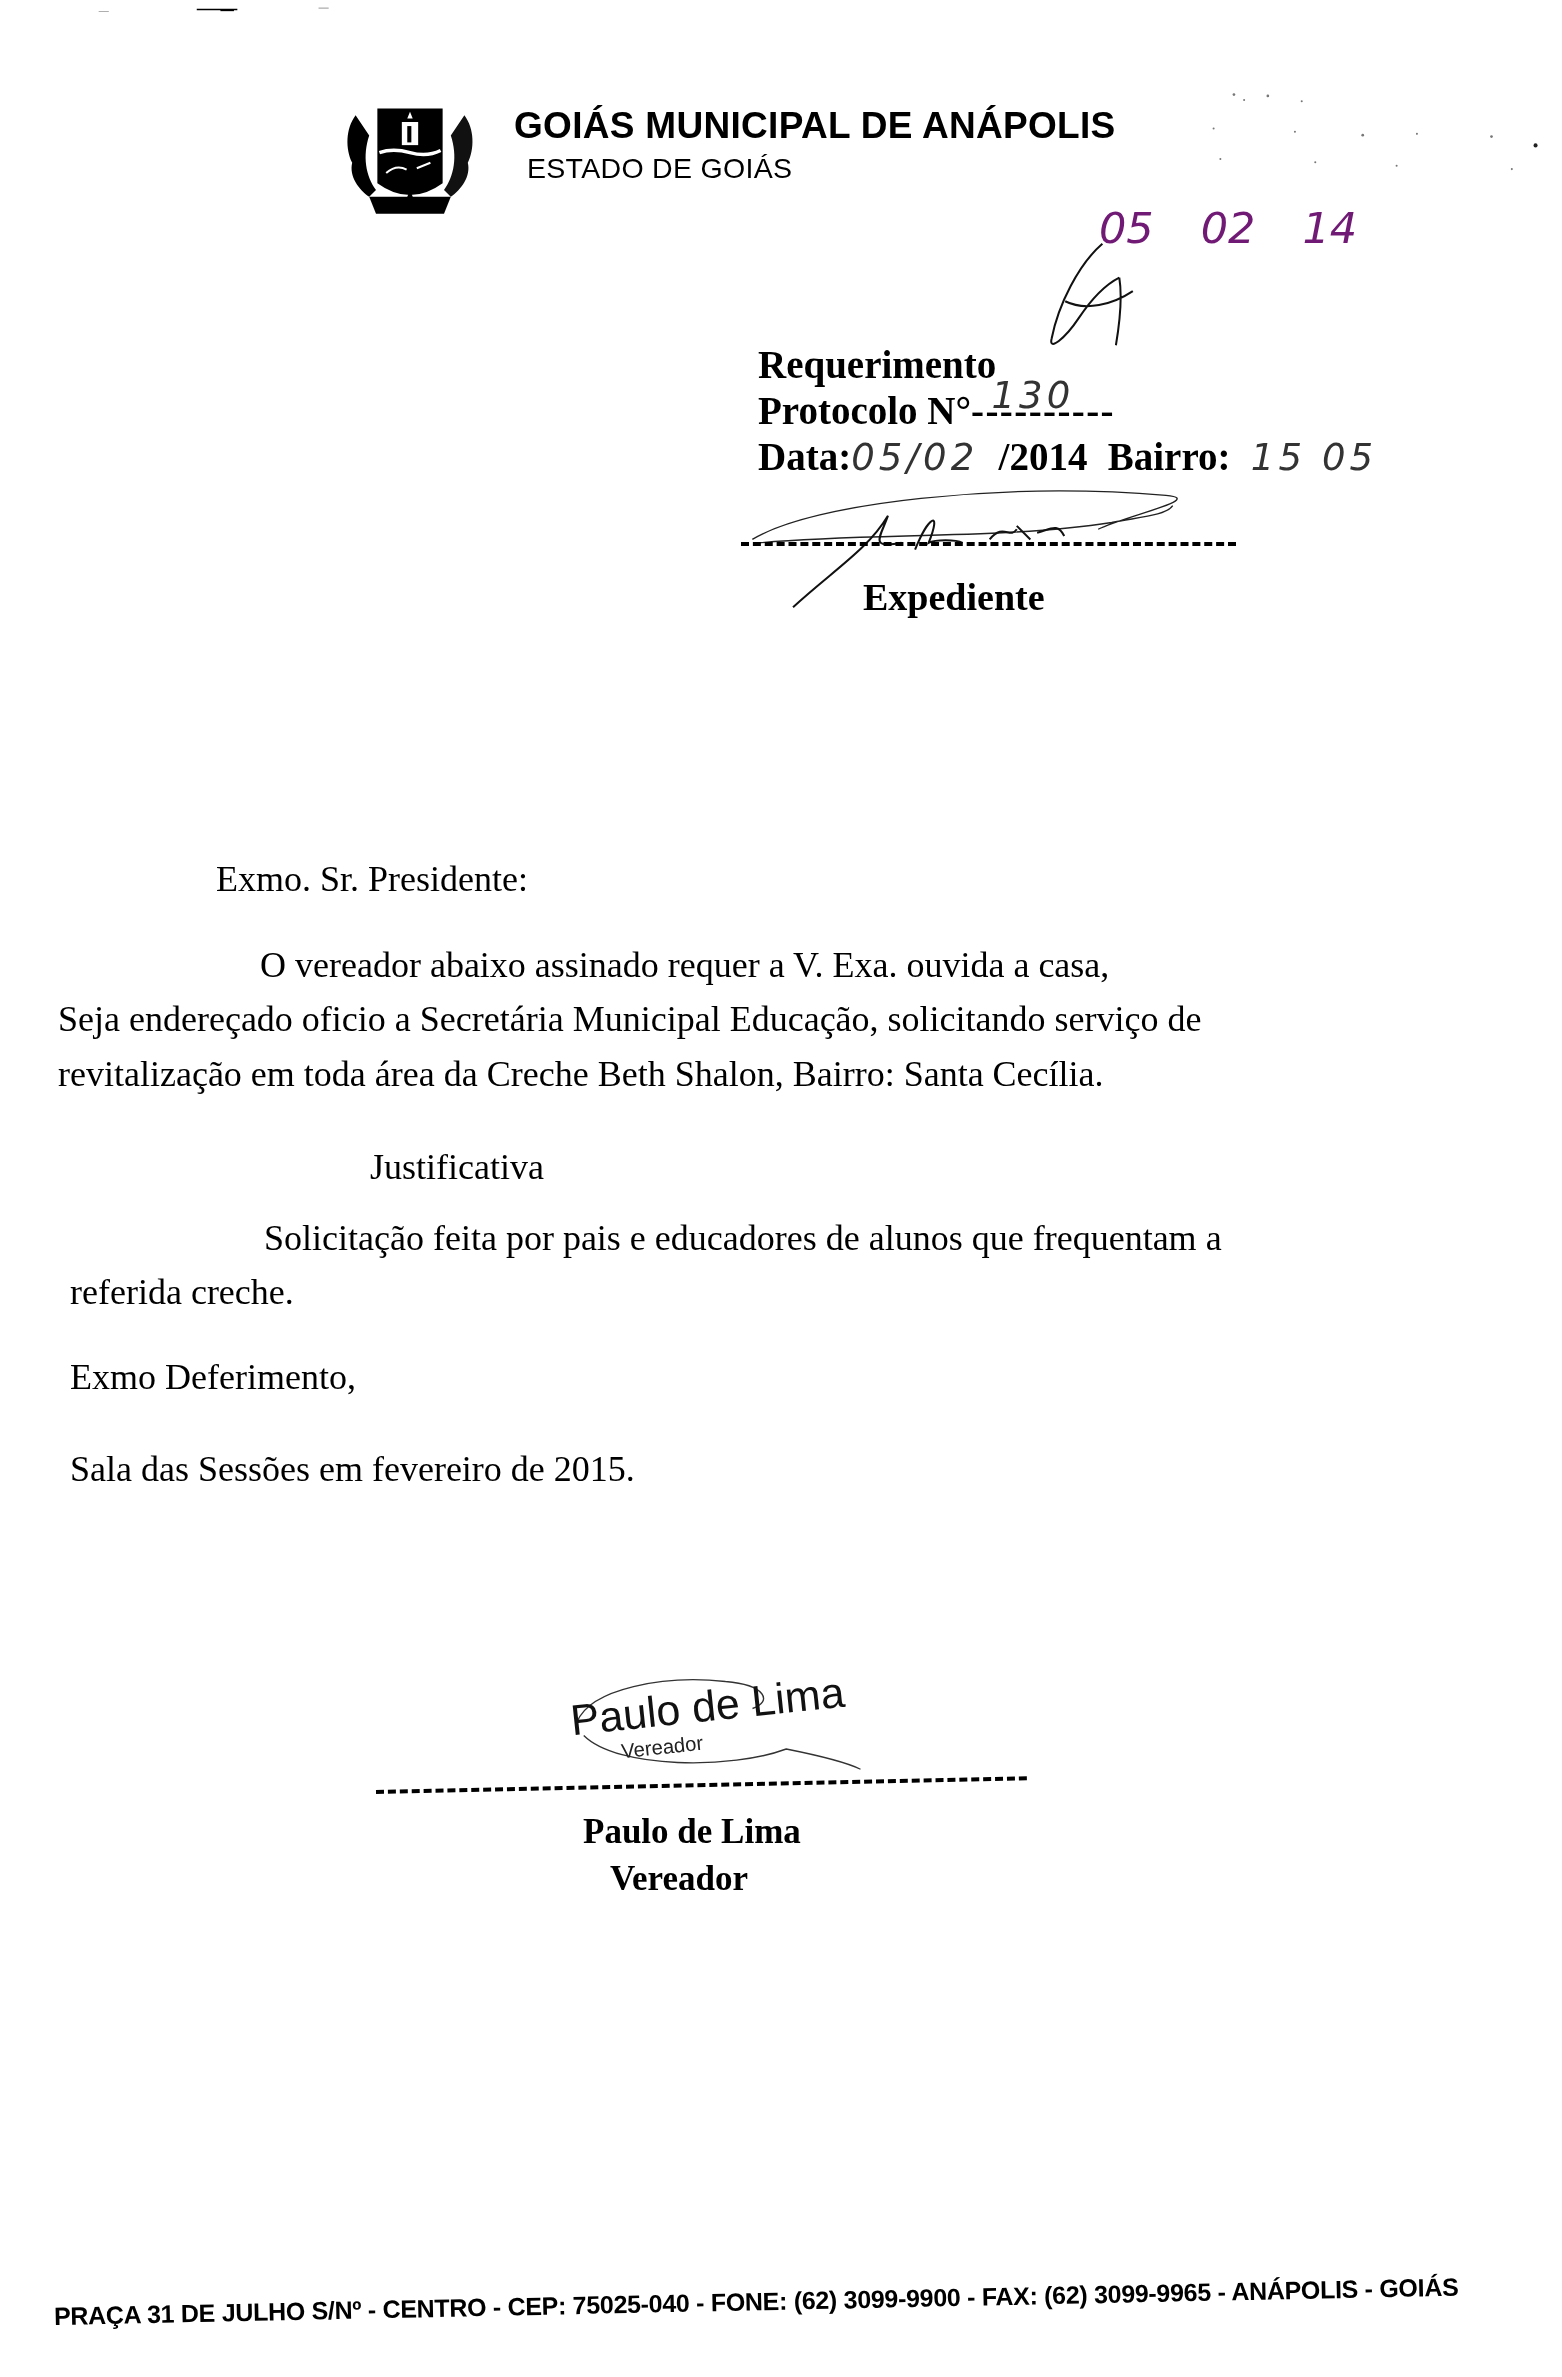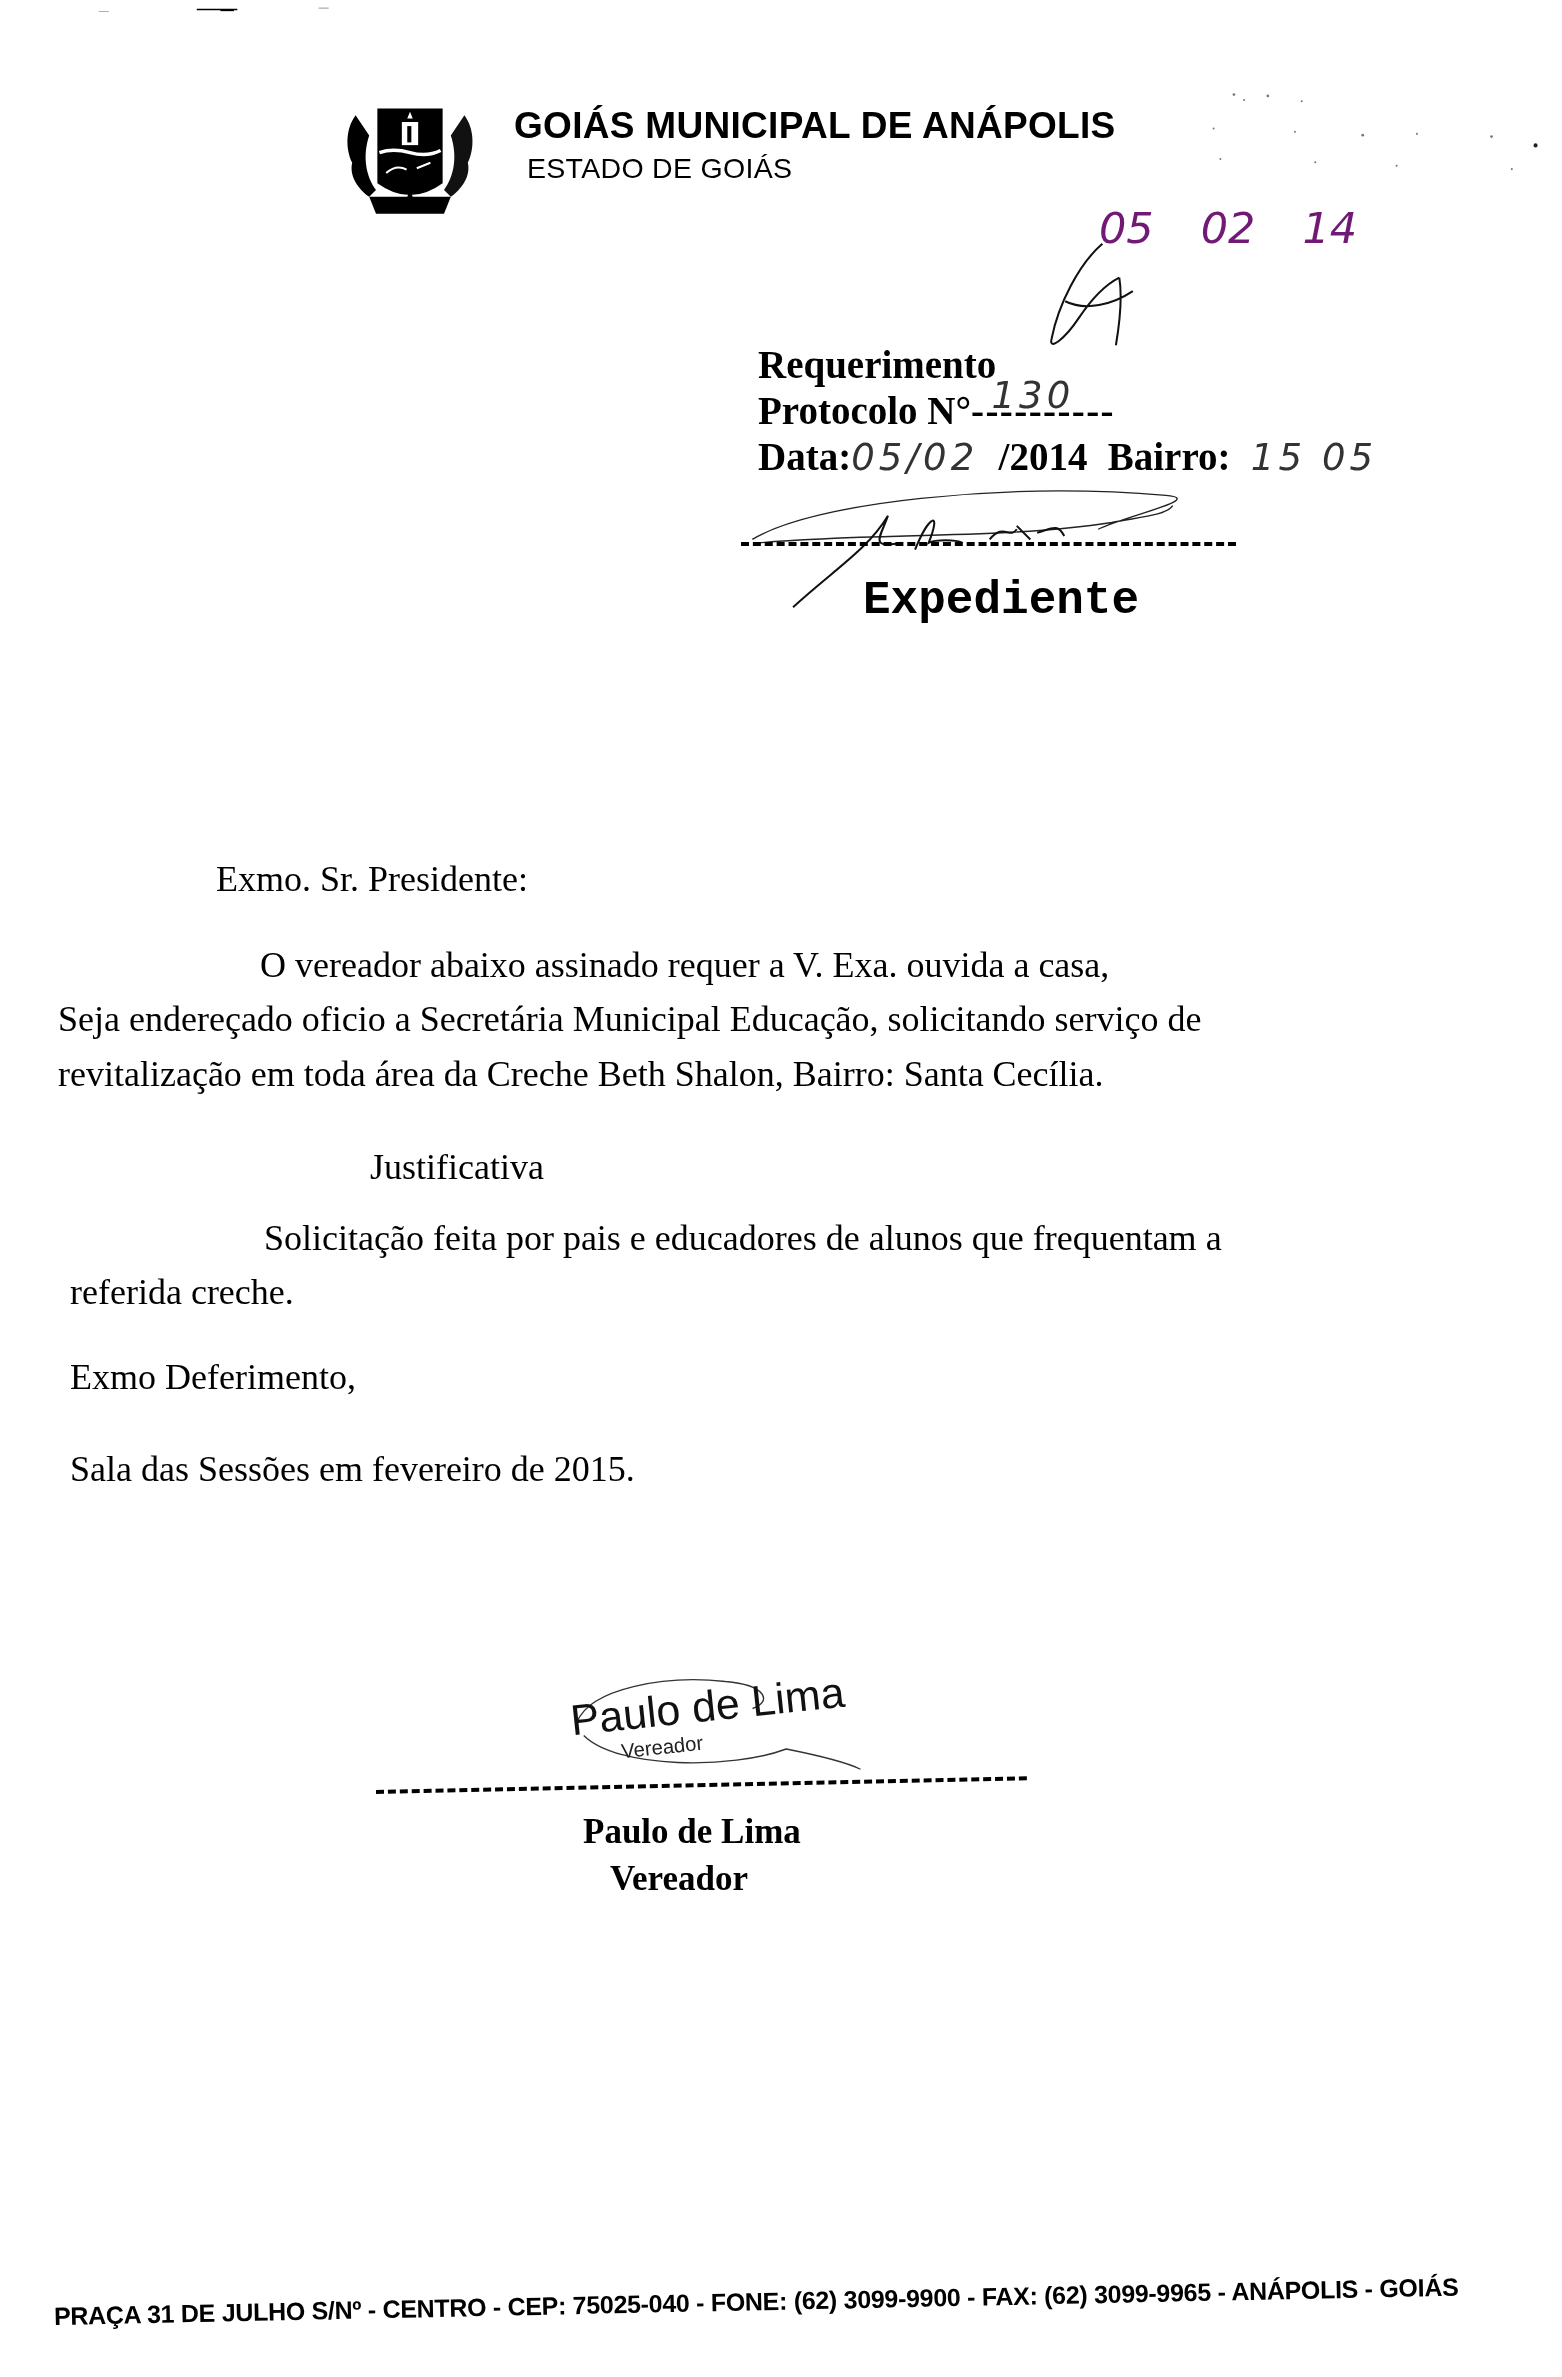--- a/index.html
+++ b/index.html
@@ -19,21 +19,21 @@
 
     .stamp { font-size: 39px; font-weight: bold; }
     #req-label { left: 758px; top: 342px; }
     #proto-label { left: 758px; top: 388px; }
     #data-label { left: 758px; top: 434px; }
     .hand-fill { font-size: 37px; font-weight: normal; color: #333; font-style: italic; font-family: "DejaVu Sans", sans-serif; letter-spacing: 4.1px; }
     .dashes { letter-spacing: 1.4px; }
 
     #exp-sig { left: 732px; top: 475px; width: 556px; height: 156px; }
     #exp-line { left: 741px; top: 542px; width: 495px; border-top: 4.1px dashed #000; }
-    #exp-label { left: 863px; top: 575px; font-size: 46px; font-weight: bold; font-family: Liberation Mono, monospace; }
+    #exp-label { left: 863px; top: 575px; font-size: 38px; font-weight: bold; }
 
     .body-text { font-size: 36px; }
     #salutation { left: 216px; top: 858px; }
     #p1-l1 { left: 260px; top: 944px; }
     #p1-l2 { left: 58px; top: 998px; }
     #p1-l3 { left: 58px; top: 1053px; }
     #just-title { left: 370px; top: 1134px; font-size: 36px; font-weight: normal; margin-top: 12px; }
     #p2-l1 { left: 264px; top: 1217px; }
     #p2-l2 { left: 70px; top: 1271px; text-align: right; }
     #closing { left: 70px; top: 1356px; }

